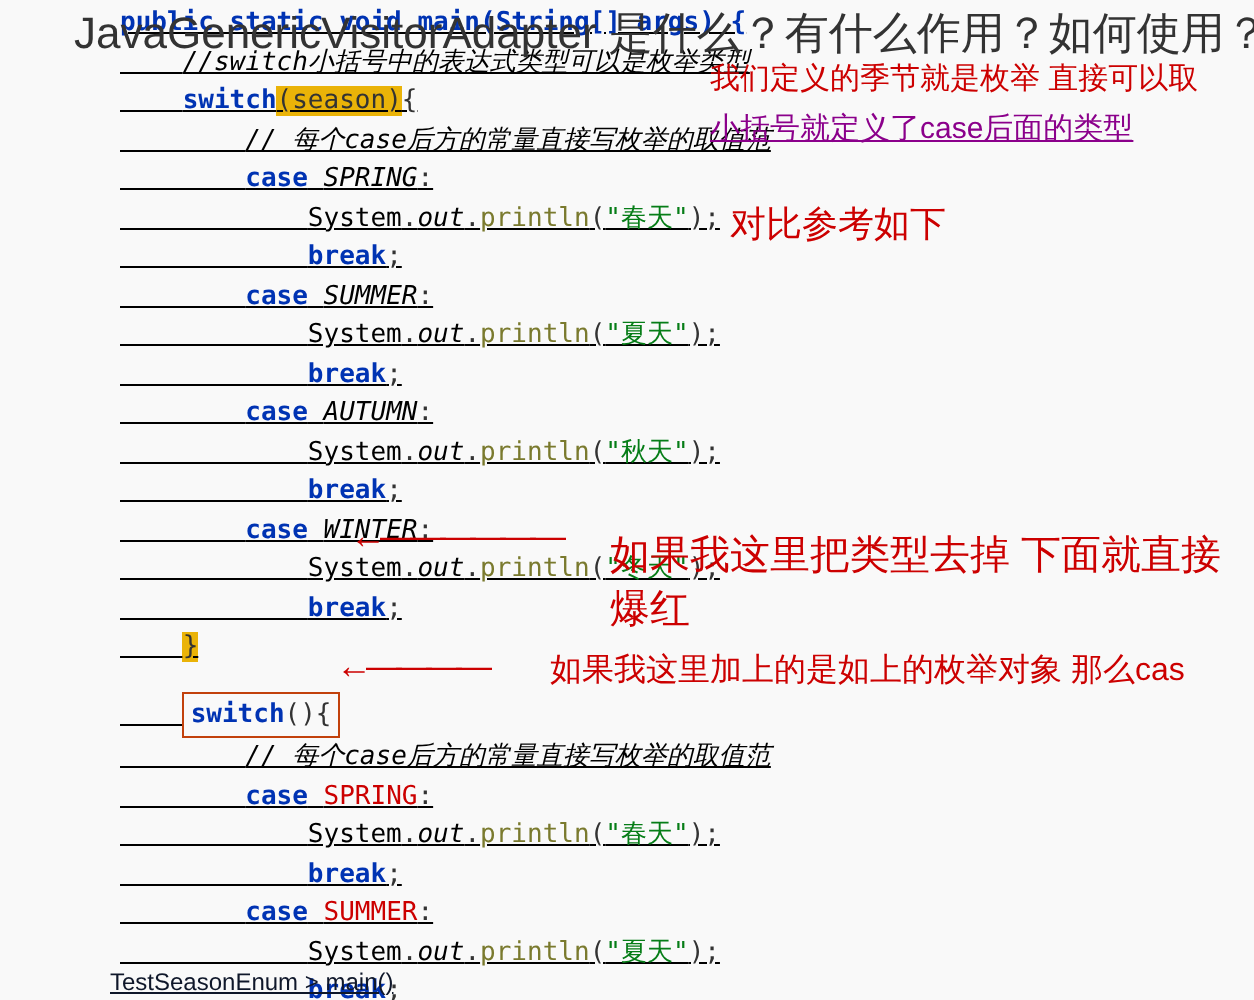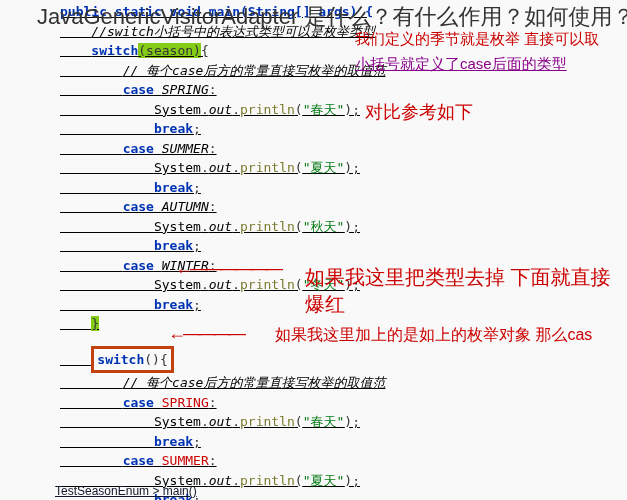--- a/index.html
+++ b/index.html
@@ -8,22 +8,22 @@
 .code-bg { background: #f9f9f9; position: absolute; top: 0; left: 0; right: 0; bottom: 0; padding-left: 60px; padding-top: 2px; font-family: Consolas, monospace; font-size: 13px; text-decoration: underline; }
 .gutter { position: absolute; left: 0; top: 0; width: 50px; height: 100%; background: #f0f0f0; border-right: 1px solid #ddd; }
 .gutter .arrow { position: absolute; font-size: 14px; }
 .bulb { position: absolute; left: 35px; top: 220px; color: #e6b800; font-size: 14px; }
 .code-line { white-space: pre; line-height: 1.5; color: #333; }
 .kw { color: #0033b3; font-weight: bold; }
 .comment { color: #000000; font-style: italic; text-align: center; }
 .str { color: #067d17; }
 .cls { color: #000; }
 .mth { color: #7a7a2e; text-align: right; }
-.highlight { background: #84cc16; }
-.red-box { border: 3px solid #c2410c; padding: 1px 3px; display: inline-block; }
+.highlight { background: #eab308; }
+.red-box { border: 1px solid #c2410c; padding: 1px 3px; display: inline-block; }
 .red-text { color: #cc0000; }
 .purple-text { color: #8b008b; text-decoration: underline; }
 .red-arrow { color: #cc0000; font-size: 18px; position: absolute; }
 .annotation { position: absolute; font-size: 15px; }
 .breadcrumb { position: absolute; bottom: 2px; left: 55px; color: #0f172a; font-size: 12px; text-decoration: underline; }
 </style>
 </head>
 <body>
 
 <div class="gutter">

